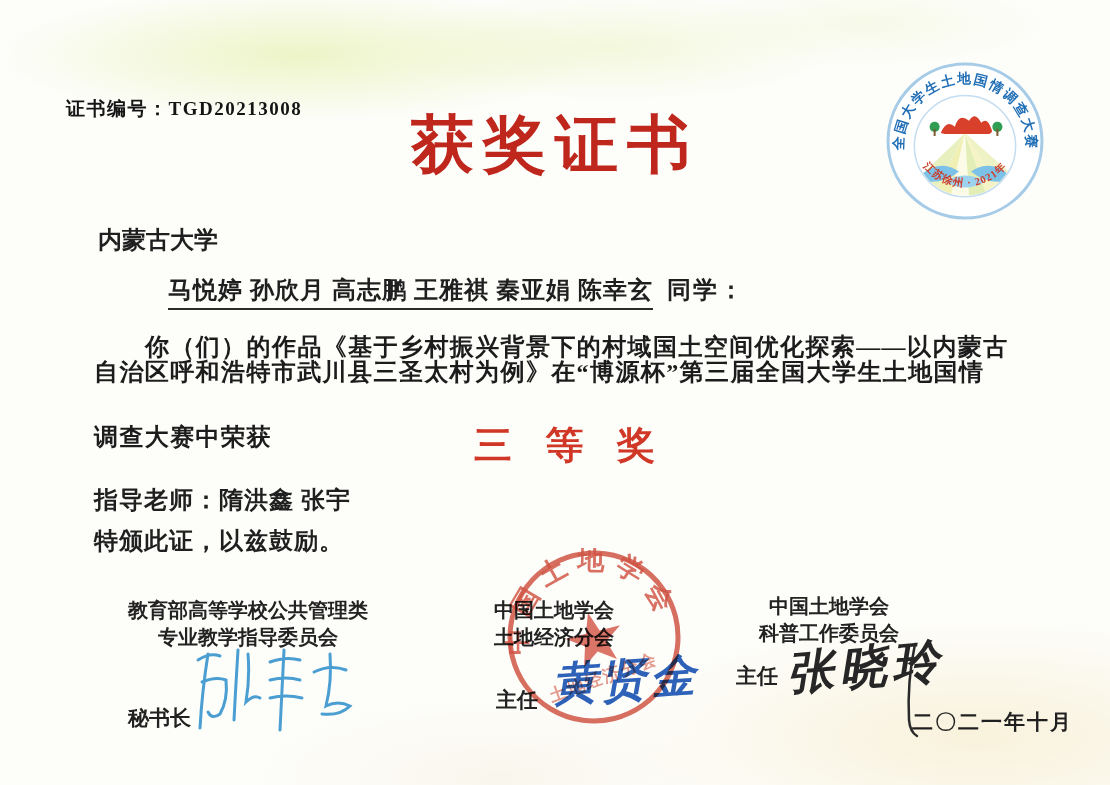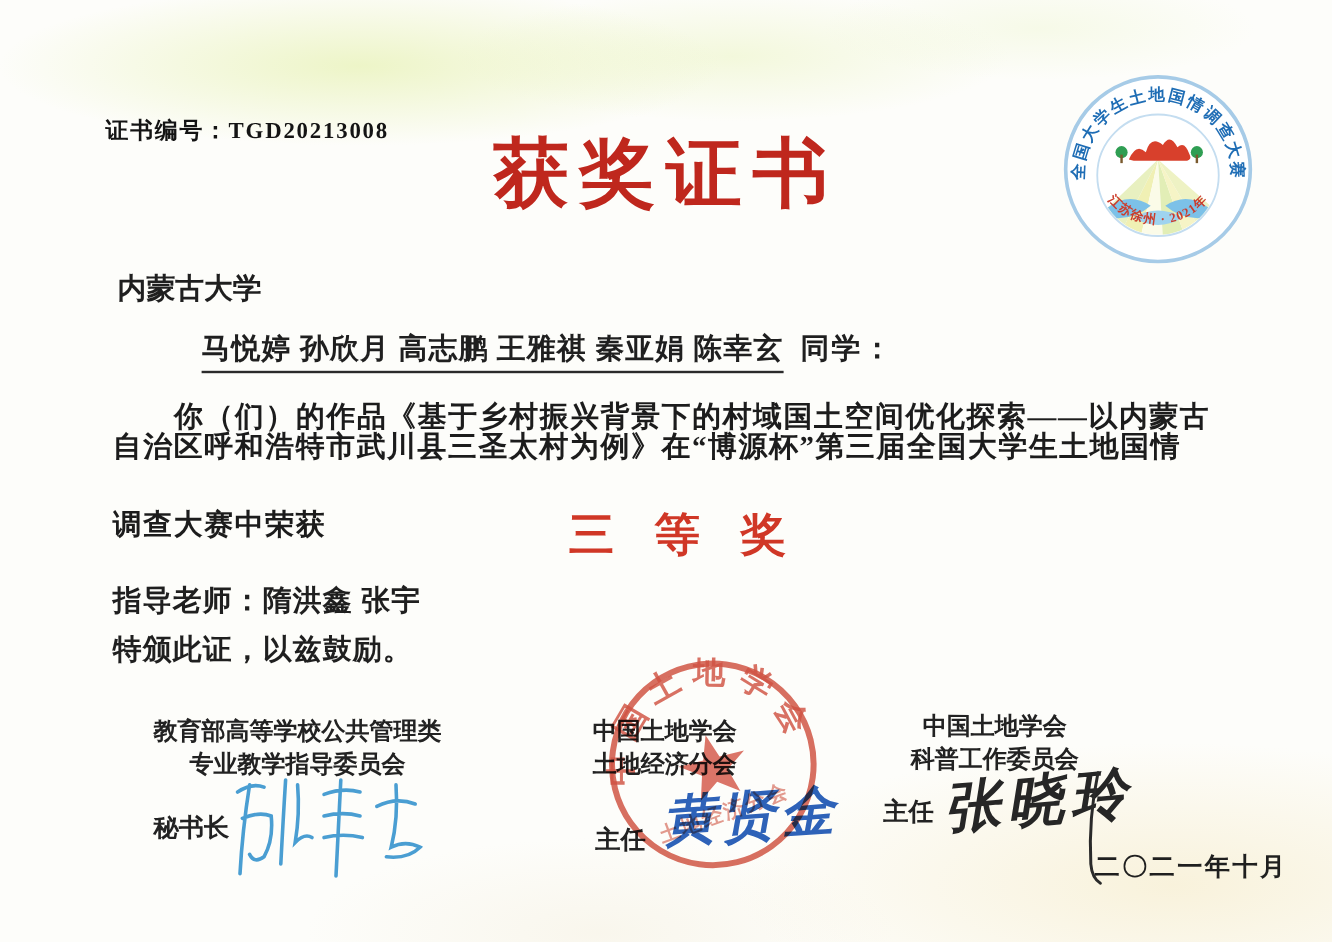--- a/index.html
+++ b/index.html
@@ -13,21 +13,21 @@
     background:
       radial-gradient(ellipse 430px 95px at 27% 7%, rgba(224,238,158,.55), transparent 70%),
       radial-gradient(ellipse 320px 75px at 55% 6%, rgba(233,243,190,.5), transparent 72%),
       radial-gradient(ellipse 250px 60px at 78% 3%, rgba(238,246,210,.45), transparent 72%),
       radial-gradient(ellipse 520px 170px at 88% 94%, rgba(246,236,203,.65), transparent 70%),
       radial-gradient(ellipse 340px 110px at 45% 99%, rgba(244,238,220,.45), transparent 72%),
       #fdfdfa;
   }
   .abs{position:absolute;}
   .cert-number{
-    left:66px;top:96px;font-size:19px;font-weight:700;letter-spacing:1.5px;color:#141414;margin-left:22px;
+    left:66px;top:96px;font-size:19px;font-weight:700;letter-spacing:1.5px;color:#141414;
   }
   .cert-title{
     left:50%;top:102px;transform:translateX(-50%);
     font-size:63px;font-weight:900;letter-spacing:9px;color:#bf271d;white-space:nowrap;
   }
   .university{left:98px;top:224px;font-size:24px;font-weight:700;}
   .students-line{left:168px;top:274px;font-size:24px;font-weight:700;white-space:nowrap;}
   .students-underline{border-bottom:2px solid #2b2b2b;padding-bottom:5px;letter-spacing:1px;}
   .students-suffix{margin-left:14px;letter-spacing:2px;}
   .body-line{font-size:24px;font-weight:600;letter-spacing:1.4px;white-space:nowrap;color:#1c1c1c;}
@@ -37,21 +37,21 @@
   .award{
     left:474px;top:420px;font-size:38px;font-weight:800;letter-spacing:12px;color:#d03726;white-space:nowrap;
   }
   .advisors{left:94px;top:484px;font-size:24px;font-weight:600;letter-spacing:1px;}
   .closing{left:94px;top:525px;font-size:24px;font-weight:600;letter-spacing:1px;}
   .org{font-size:20px;font-weight:700;line-height:27px;color:#222;}
   .org-left{left:100px;top:597px;width:296px;text-align:center;}
   .org-mid{left:494px;top:597px;}
   .org-right{left:716px;top:593px;width:226px;text-align:center;}
   .role{font-size:21px;font-weight:700;color:#222;}
-  .role-left{left:128px;top:676px;}
+  .role-left{left:128px;top:704px;}
   .role-mid{left:496px;top:686px;}
   .role-right{left:736px;top:662px;}
   .sig-mid{
     left:552px;top:650px;font-size:45px;color:#2e62b8;
     transform:rotate(-4deg);letter-spacing:4px;font-weight:600;font-style:italic;white-space:nowrap;
   }
   .sig-right{
     left:786px;top:636px;font-size:47px;color:#262626;
     transform:rotate(-5deg);letter-spacing:6px;font-weight:600;font-style:italic;white-space:nowrap;
   }

